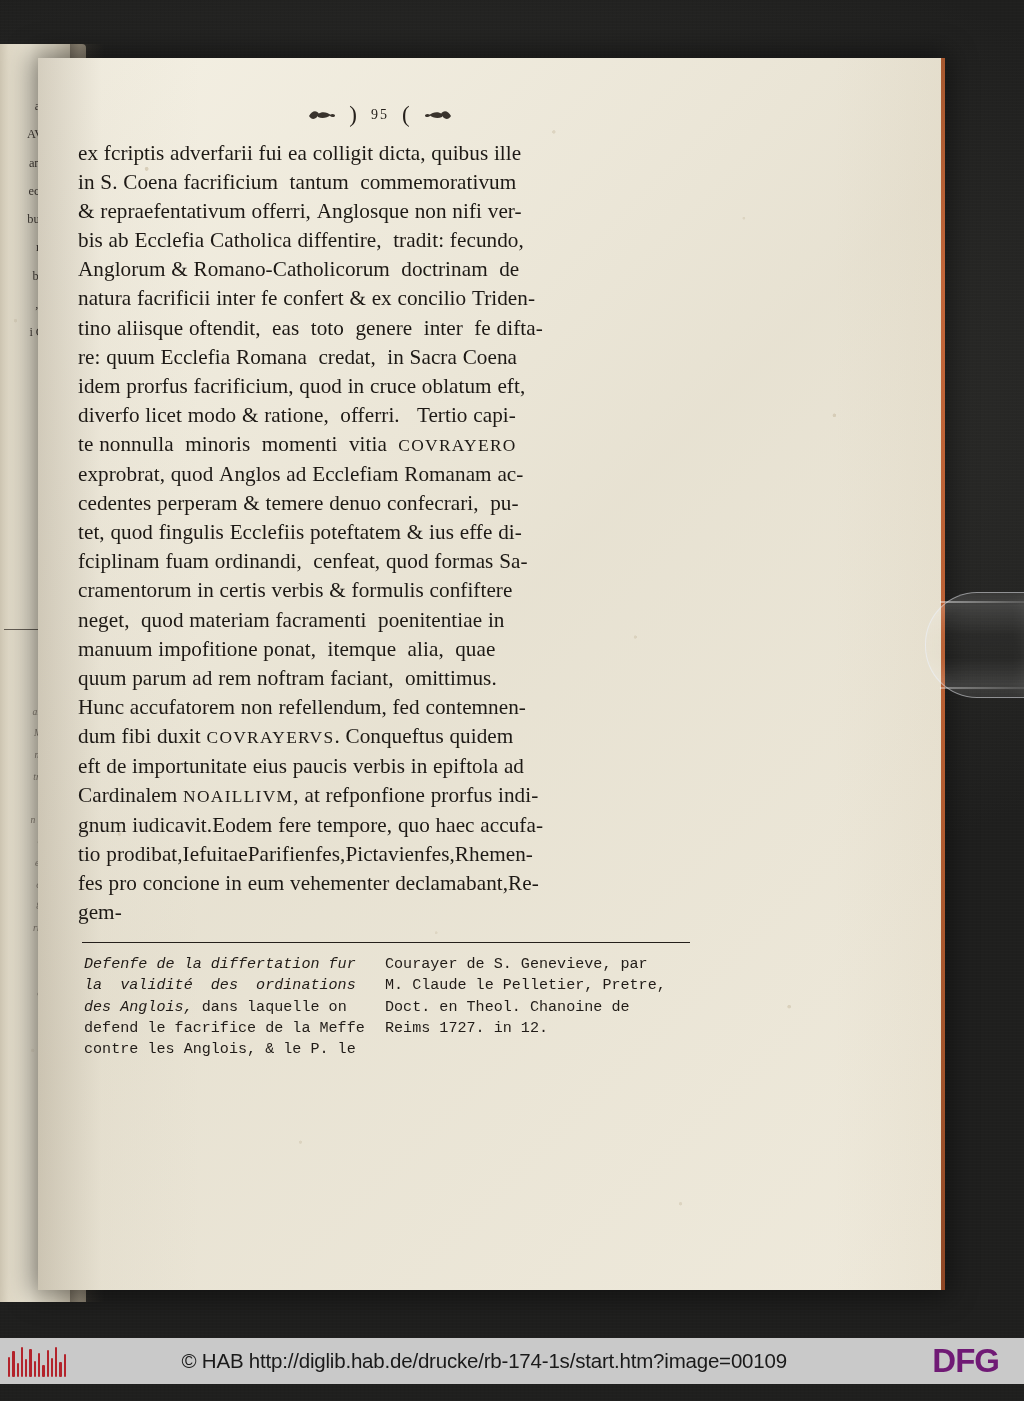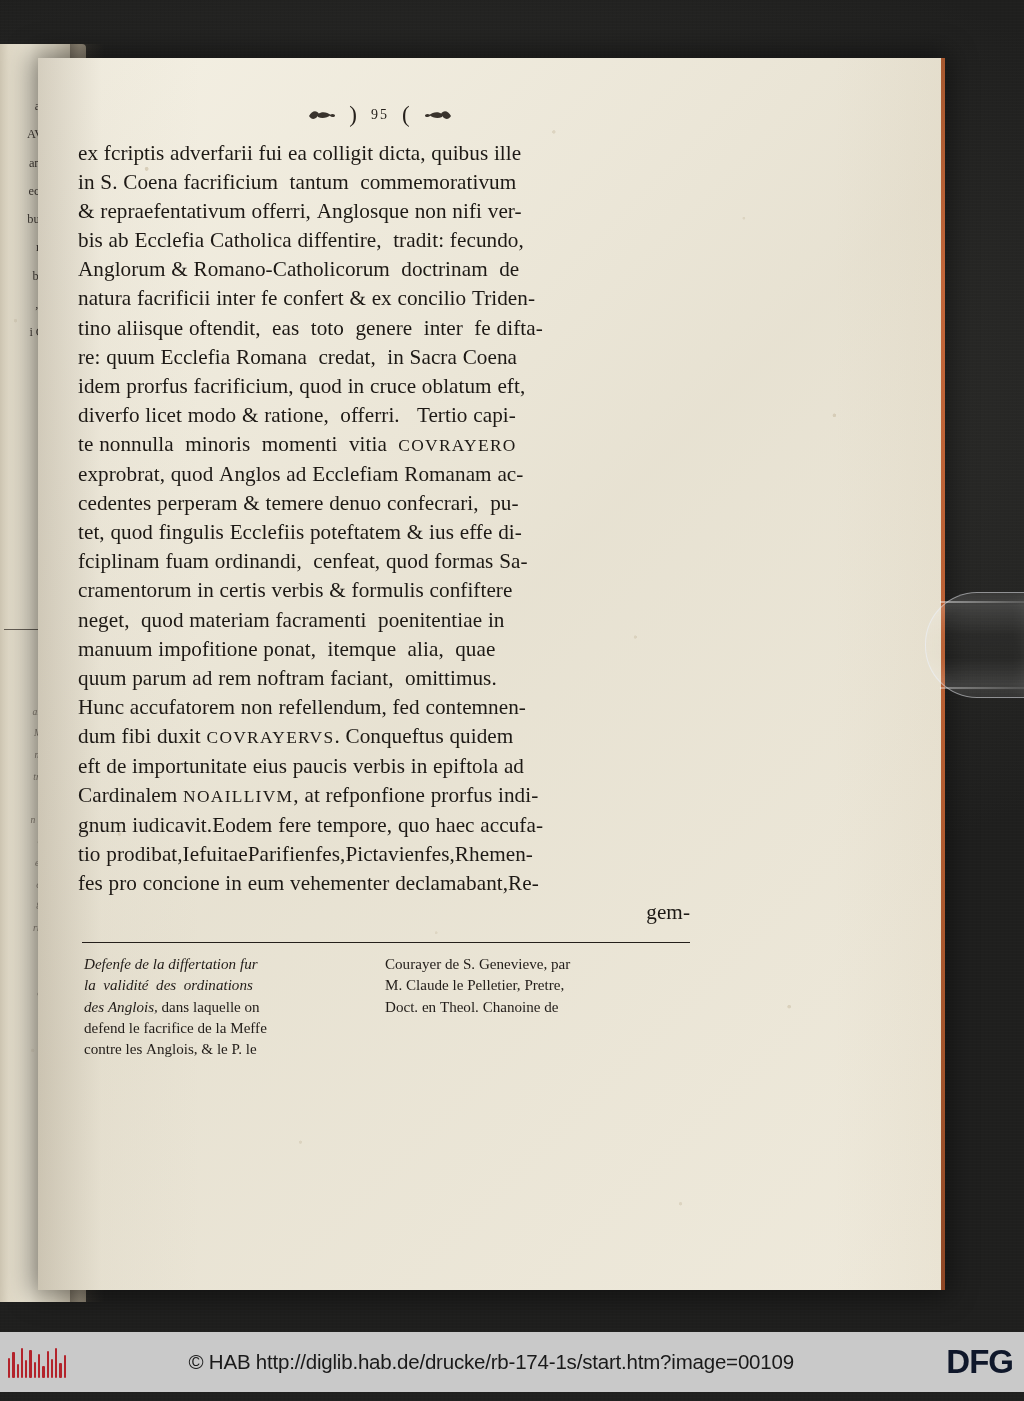--- a/index.html
+++ b/index.html
@@ -136,60 +136,60 @@
   #body-text{
     margin-top:9px;
     font-size:21.2px;
     line-height:29.1px;
     color:#1d1915;
     text-align:left;
     letter-spacing:.05px;
     word-spacing:.4px;
   }
   #body-text .ln{white-space:nowrap;transform:scaleY(1.015);transform-origin:left center;margin-left:8px;}
-  #body-text .ln.c{text-align:right;font-family:Liberation Serif, serif;}
+  #body-text .ln.c{text-align:left;font-family:Liberation Serif, serif;}
   .sc{font-size:17.4px;letter-spacing:1.3px;}
 
   #footnote-rule{
     margin-top:14px;margin-left:12px;width:608px;height:1.6px;
     background:#241f1a;
   }
 
   #footnotes{
     display:flex;margin-top:11px;margin-left:14px;
     font-size:15.1px;line-height:21.3px;color:#211c18;
   }
   #fn-left{width:302px;}
   #fn-right{width:306px;}
-  #fn-left .fl, #fn-right .fl{white-space:nowrap;}
+  #fn-left .fl, #fn-right .fl{white-space:nowrap;font-family:Liberation Mono, monospace;}
   #fn-left .it{font-style:italic;}
 
   
   #watermark-bar{
-    position:absolute;left:0;bottom:9px;width:1024px;height:60px;
+    position:absolute;left:0;bottom:17px;width:1024px;height:46px;
     background:#c9c9c9;
     display:flex;align-items:center;
   }
   #hab-logo{
     width:58px;height:32px;margin-left:8px;flex:none;
     display:flex;align-items:flex-end;gap:2px;
   }
   #hab-logo i{
     display:block;width:4px;background:#b3232b;border-radius:1px;
   }
   #watermark-text{
     flex:1;text-align:center;
     font-family:"Liberation Sans", sans-serif;
     font-size:20.5px;color:#1a1a1a;letter-spacing:-.2px;
     margin-left:-30px;
   }
   #dfg-logo{
-    margin-right:11px;flex:none;
+    margin-right:25px;flex:none;
     font-family:"Liberation Sans", sans-serif;
-    font-weight:bold;font-size:33px;color:#0f172a;
+    font-weight:bold;font-size:33px;color:#701a75;
     letter-spacing:-1px;
   }
 </style>
 </head>
 <body>
 
 <div id="scan-backdrop"></div>
 
 <div id="verso-page">
   <div id="verso-text">
@@ -296,20 +296,21 @@
         <div class="fl"><span class="it">Defenfe&nbsp;de&nbsp;la&nbsp;differtation&nbsp;fur</span></div>
         <div class="fl"><span class="it">la&nbsp;&nbsp;validité&nbsp;&nbsp;des&nbsp;&nbsp;ordinations</span></div>
         <div class="fl"><span class="it">des&nbsp;Anglois,</span>&nbsp;dans&nbsp;laquelle&nbsp;on</div>
         <div class="fl"><span class="">defend&nbsp;le&nbsp;facrifice&nbsp;de&nbsp;la&nbsp;Meffe</span></div>
         <div class="fl"><span class="">contre&nbsp;les&nbsp;Anglois,&nbsp;&amp;&nbsp;le&nbsp;P.&nbsp;le</span></div>
       </div>
     <div id="fn-right">
         <div class="fl">Courayer&nbsp;de&nbsp;S.&nbsp;Genevieve,&nbsp;par</div>
         <div class="fl">M.&nbsp;Claude&nbsp;le&nbsp;Pelletier,&nbsp;Pretre,</div>
         <div class="fl">Doct.&nbsp;en&nbsp;Theol.&nbsp;Chanoine&nbsp;de</div>
+        <div class="fl">Reims&nbsp;1727.&nbsp;in&nbsp;12.</div>
       </div>
   </div>
 
 </div>
 
 <div id="watermark-bar">
   <div id="hab-logo">
       <i style="height: 20px;"></i>
       <i style="height: 26px;"></i>
       <i style="height: 14px;"></i>

